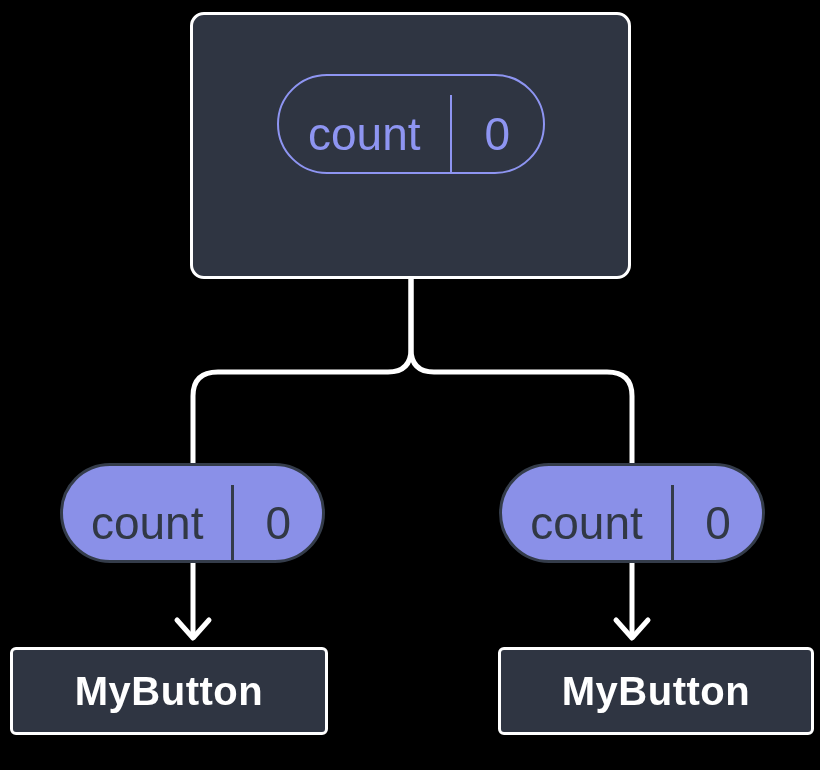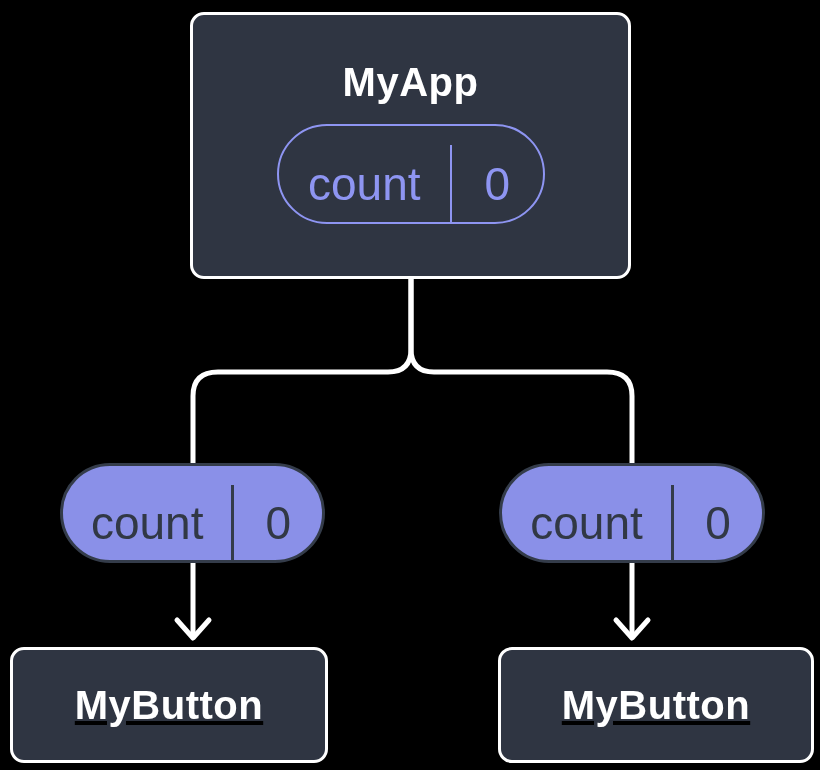--- a/index.html
+++ b/index.html
@@ -42,26 +42,25 @@
   }
   .node-title {
     color: #ffffff;
     font-size: 40px;
     font-weight: 700;
     line-height: 50px;
     letter-spacing: 0.5px;
   }
   .node-button {
     top: 647px;
-    height: 116px;
-    border-radius: 14px;
+    height: 88px;
+    border-radius: 6px;
     display: flex;
     align-items: center;
     justify-content: center;
-    text-decoration: underline;
   }
   .node-button-left  { left: 10px;  width: 318px; }
   .node-button-right { left: 498px; width: 316px; }
 
   .pill {
     box-sizing: border-box;
     display: flex;
     align-items: stretch;
     border-radius: 50px;
     overflow: hidden;
@@ -110,21 +109,20 @@
   <svg class="connectors" width="820" height="770" viewBox="0 0 820 770" aria-hidden="true">
     <g fill="none" stroke="#ffffff" stroke-width="5">
       <path d="M411 278 L411 349 Q411 372 388 372 L218 372 Q193 372 193 396 L193 637"></path>
       <path d="M411 278 L411 349 Q411 372 434 372 L607 372 Q632 372 632 396 L632 637"></path>
       <path stroke-linecap="round" stroke-linejoin="round" d="M177 620 L193 638 L209 620"></path>
       <path stroke-linecap="round" stroke-linejoin="round" d="M616 620 L632 638 L648 620"></path>
     </g>
   </svg>
 
   <div class="node node-myapp">
-    <div class="node-title">MyApp</div>
     <div class="pill pill-outline">
       <div class="pill-section pill-label">count</div>
       <div class="pill-section pill-value">0</div>
     </div>
   </div>
 
   <div class="pill pill-solid pill-solid-left">
     <div class="pill-section pill-label">count</div>
     <div class="pill-section pill-value">0</div>
   </div>

